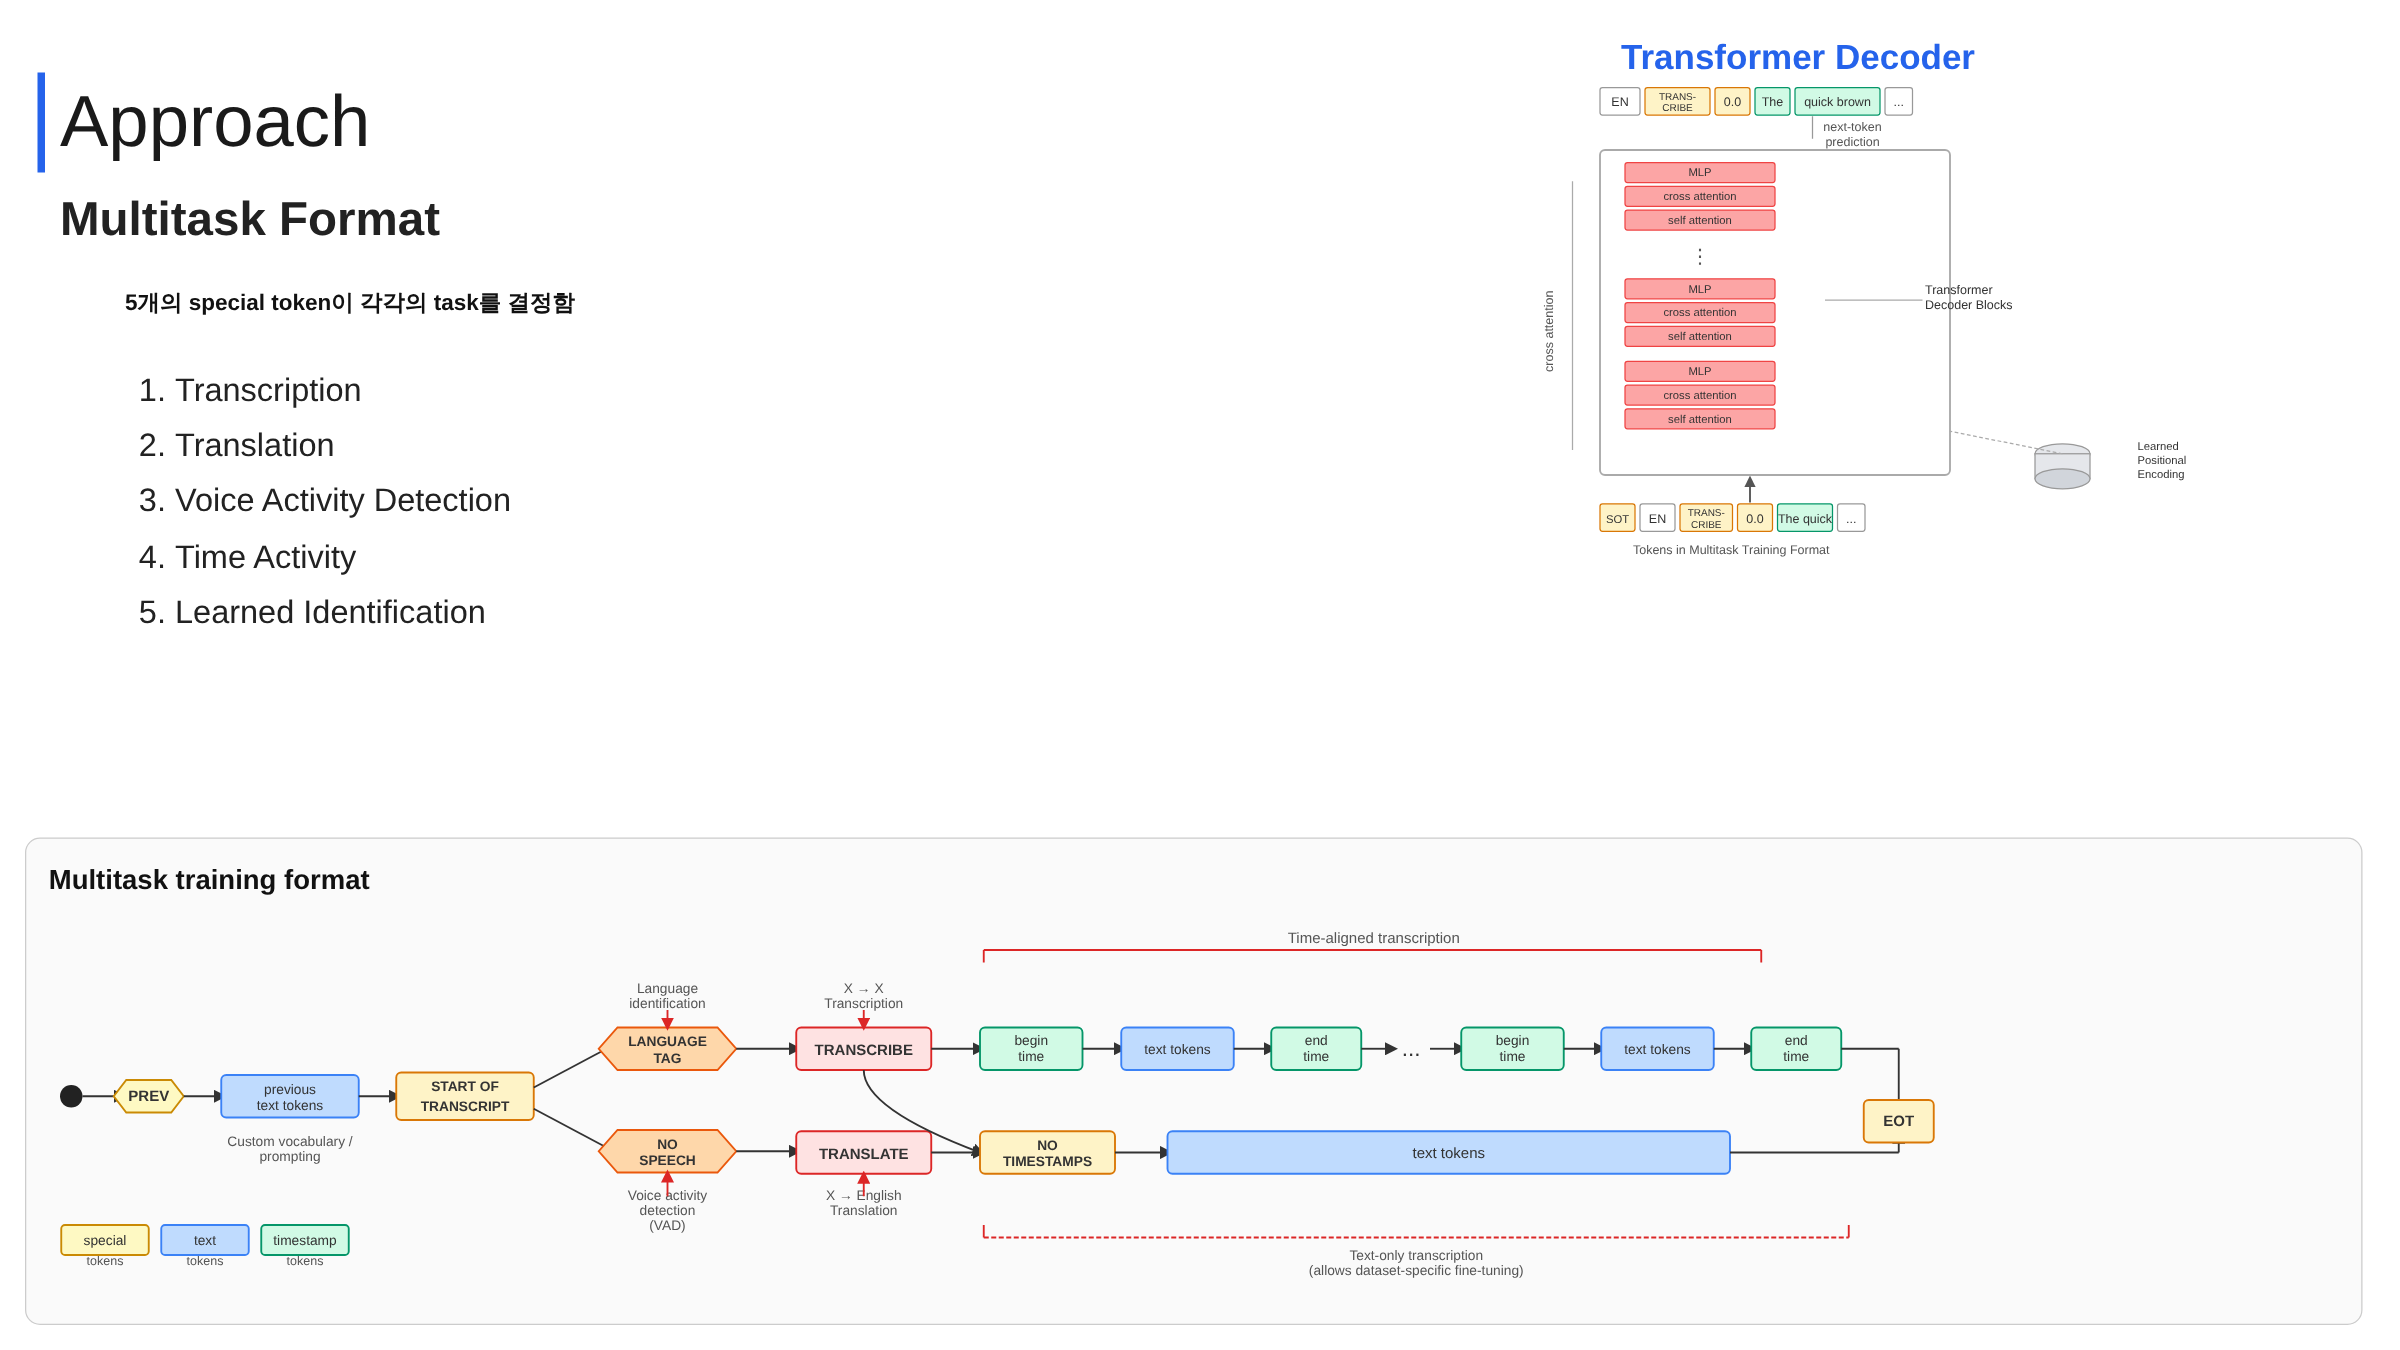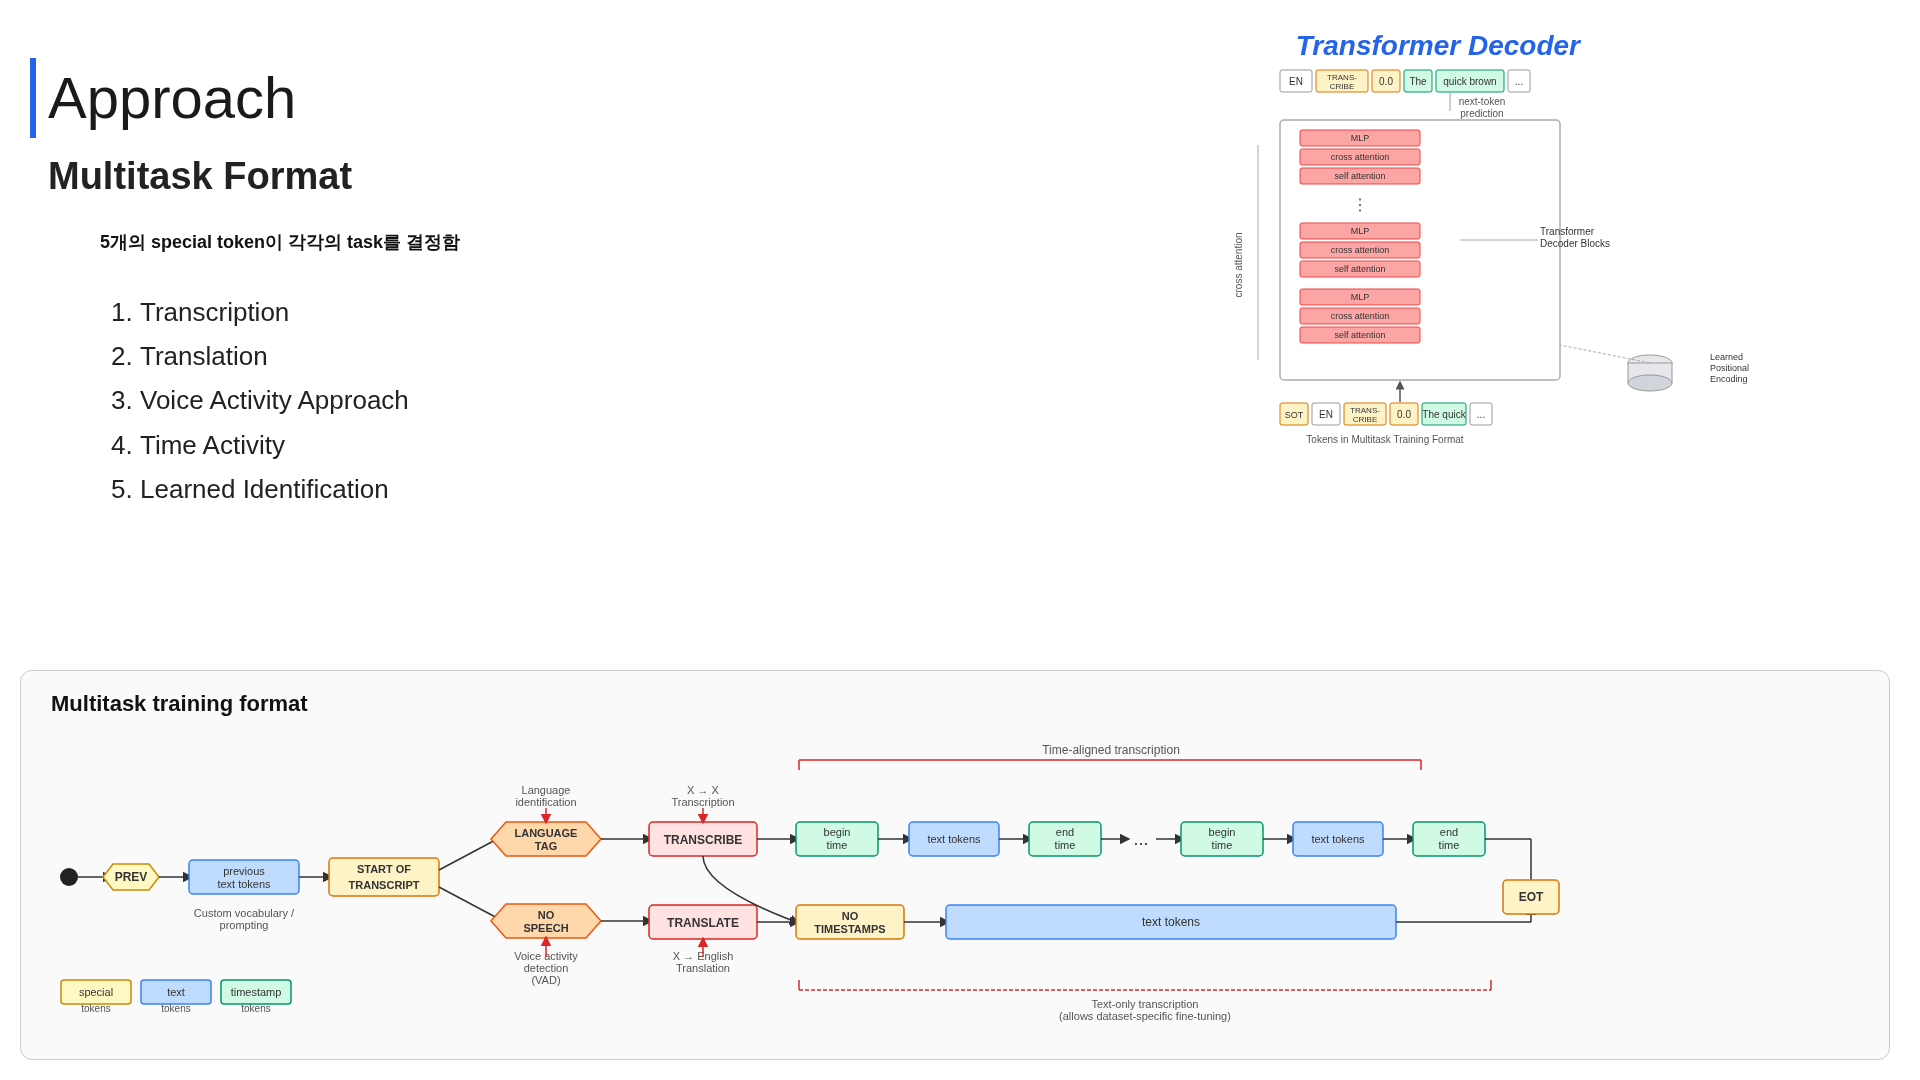--- a/index.html
+++ b/index.html
@@ -67,34 +67,33 @@
     }
 
     
     .transformer-title {
       position: absolute;
       right: 340px;
       top: 30px;
       font-size: 28px;
       font-weight: 700;
       color: #2563EB;
-      font-style: italic;
     }
 
     
     .bottom-diagram {
       position: absolute;
       left: 20px;
       bottom: 20px;
       width: 1870px;
       height: 390px;
       border: 1.5px solid #ccc;
       border-radius: 12px;
       background: #fafafa;
-      padding: 20px 30px;
+      padding: 20px 18px;
     }
 
     .diagram-title {
       font-size: 22px;
       font-weight: 700;
       color: #111;
       margin-bottom: 15px;
     }
   </style>
 </head>
@@ -105,21 +104,21 @@
 <h1 class="main-title">Approach</h1>
 
 <h2 class="subtitle">Multitask Format</h2>
 
 <div class="bold-label">5개의 special token이 각각의 task를 결정함</div>
 
 <div class="task-list">
   <ol>
     <li>Transcription</li>
     <li>Translation</li>
-    <li>Voice Activity Approach</li>
+    <li>Voice Activity Detection</li>
     <li>Time Activity</li>
     <li>Learned Identification</li>
   </ol>
 </div>
 
 <div class="transformer-title">Transformer Decoder</div>
 
 <svg style="position:absolute; right:140px; top:65px; width:560px; height:400px;" viewBox="0 0 560 400">
 
   <rect x="60" y="5" width="32" height="22" rx="2" fill="white" stroke="#999"></rect>

